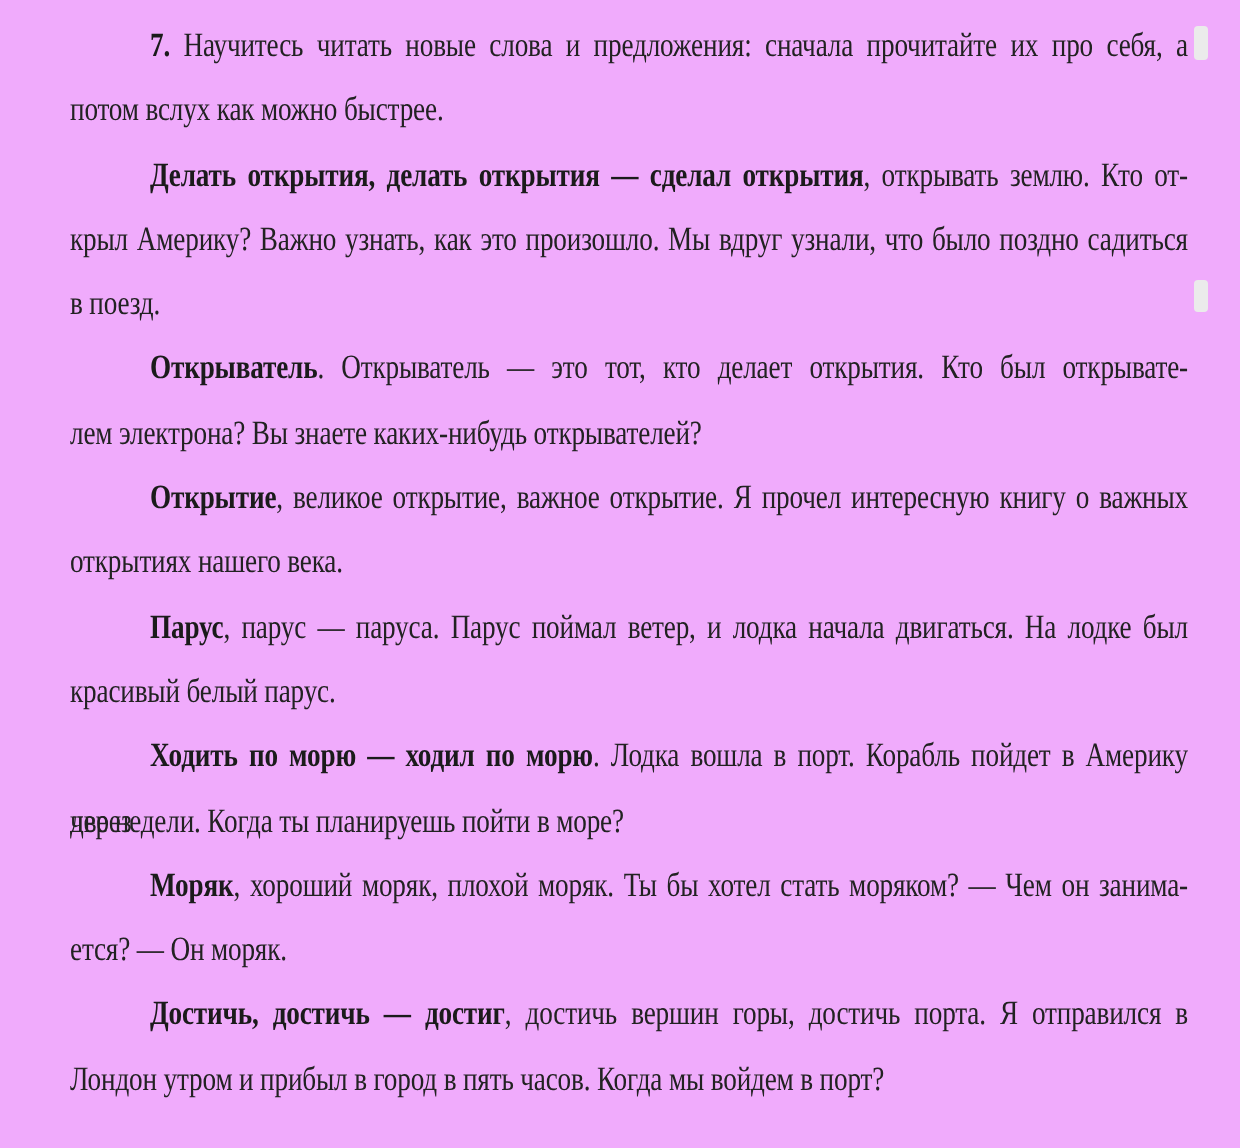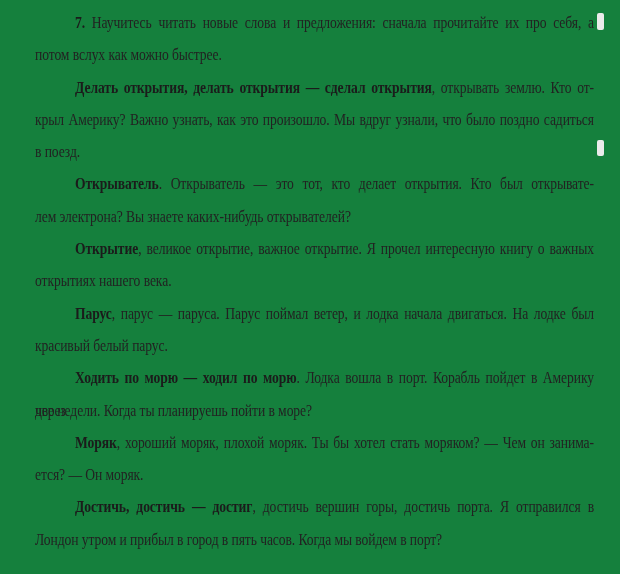--- a/index.html
+++ b/index.html
@@ -9,21 +9,21 @@
   body {
     width: 620px;
     height: 574px;
     background: #ffffff;
     font-family: "Liberation Serif", serif;
   }
   .page {
     position: relative;
     width: 620px;
     height: 574px;
-    background: #15803d;
+    background: #f0abfc;
     overflow: hidden;
   }
   
   .doc {
     position: absolute;
     left: 35px;
     top: 7px;
     width: 699px;
     transform: scaleX(0.7997);
     transform-origin: 0 0;

